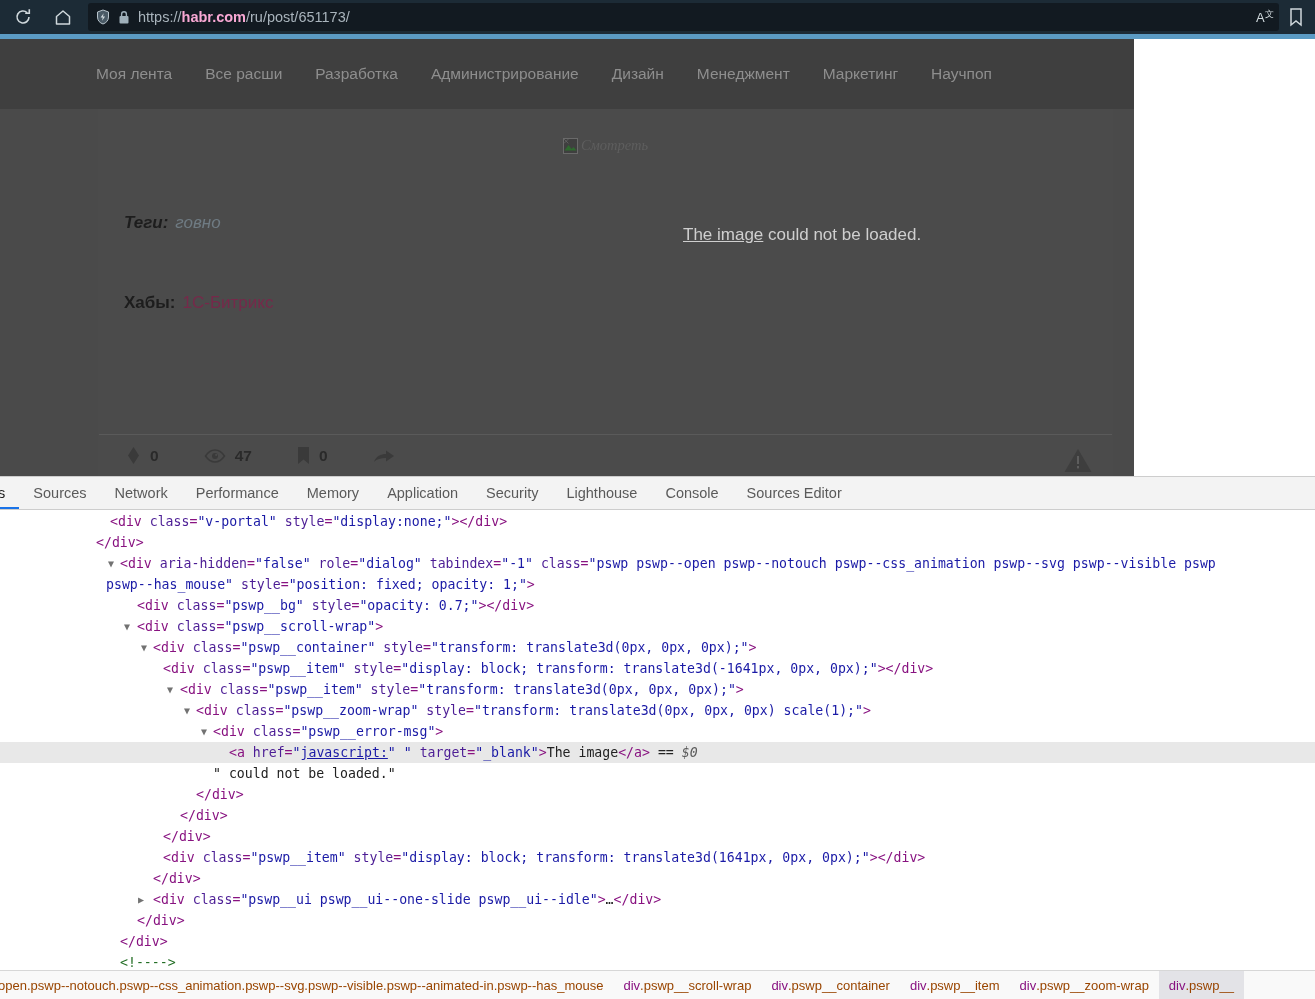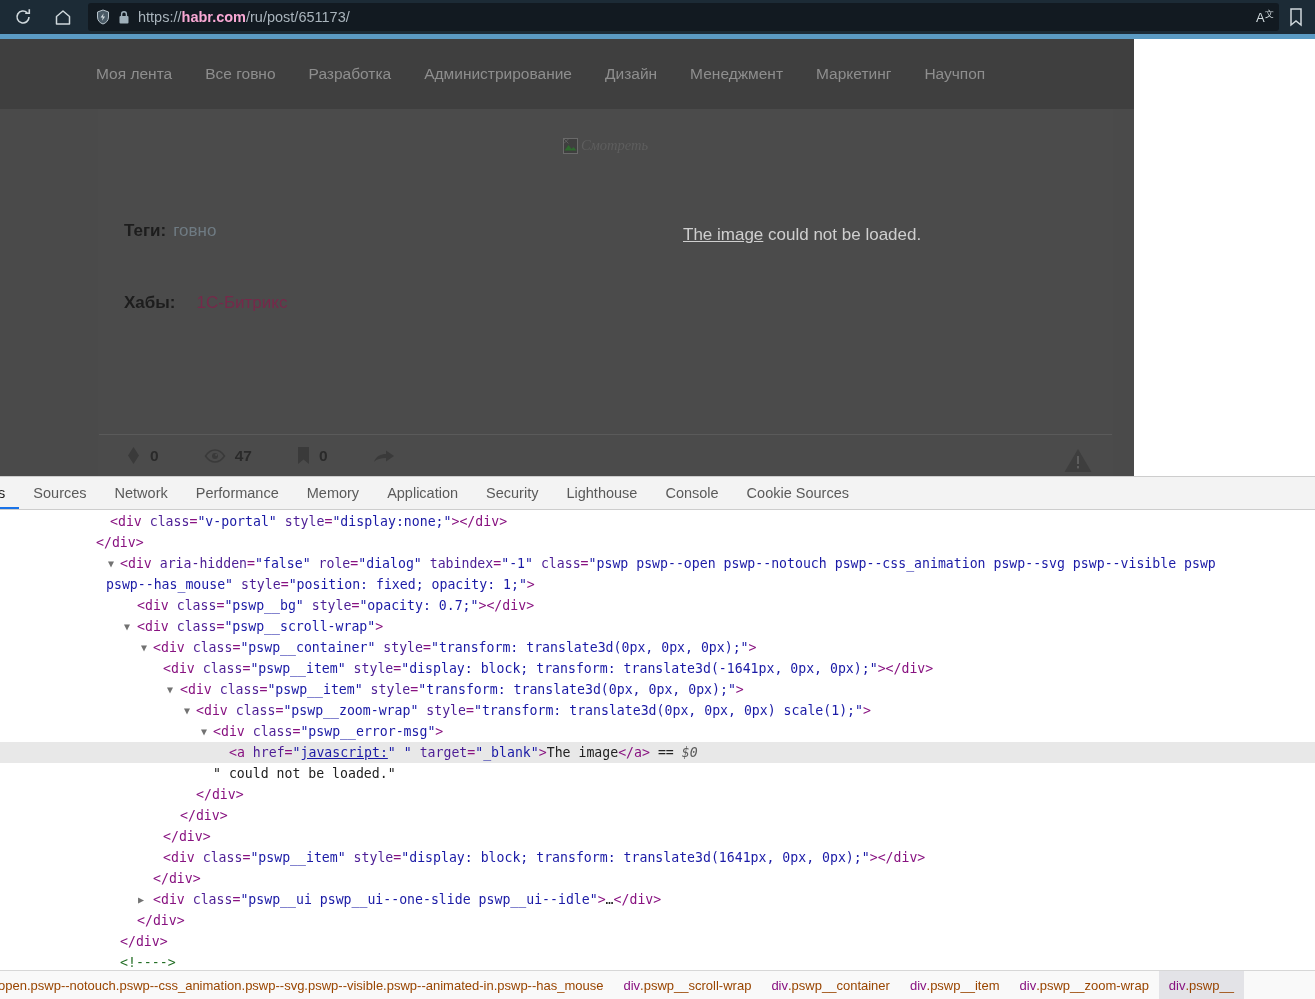--- a/index.html
+++ b/index.html
@@ -68,22 +68,22 @@
   }
   .broken-img { display: inline-flex; align-items: center; gap: 3px; }
   .broken-img .glyph { width: 15px; height: 16px; display: block; }
   .broken-img .alt {
     font-style: italic; font-size: 14.5px; color: #5e5e5e;
     font-family: "Liberation Serif", serif;
   }
   .meta-row { position: absolute; left: 26px; font-size: 17px; white-space: nowrap; }
   .meta-row .lbl { color: #1d1d1d; font-weight: bold; }
   .meta-row .val-tag { color: #6f7b83; margin-left: 7px; }
-  .meta-row .val-hub { color: #76294a; margin-left: 21px; }
-  #tags-row { top: 112px; }
+  .meta-row .val-hub { color: #76294a; margin-left: 7px; }
+  #tags-row { top: 104px; font-style: italic; }
   #hubs-row { top: 184px; }
   .err-msg {
     position: absolute; left: 585px; top: 116px;
     font-size: 17px; color: #cfcfcf; white-space: nowrap;
   }
   .err-msg a { color: #cfcfcf; text-decoration: underline; cursor: pointer; }
   .stats-divider {
     position: absolute; left: 1px; top: 325px; width: 1013px; height: 1px;
     background: #5a5a5a;
   }
@@ -223,21 +223,21 @@
       </svg>
     </div>
   </div>
 </div>
 <div class="chrome-accent"></div>
 
 <div class="page">
 
   <nav class="page-nav">
     <a>Моя лента</a>
-    <a>Все говно</a>
+    <a>Все расши</a>
     <a>Разработка</a>
     <a>Администрирование</a>
     <a>Дизайн</a>
     <a>Менеджмент</a>
     <a>Маркетинг</a>
     <a>Научпоп</a>
   </nav>
 
   <div class="content-col">
 
@@ -353,21 +353,21 @@
   <div class="dt-tabs" id="dt-tabs">
       <div class="dt-tab active cut">nts</div>
       <div class="dt-tab">Sources</div>
       <div class="dt-tab">Network</div>
       <div class="dt-tab">Performance</div>
       <div class="dt-tab">Memory</div>
       <div class="dt-tab">Application</div>
       <div class="dt-tab">Security</div>
       <div class="dt-tab">Lighthouse</div>
       <div class="dt-tab">Console</div>
-      <div class="dt-tab">Cookie Sources</div>
+      <div class="dt-tab">Sources Editor</div>
     </div>
 
   <div class="dom" id="dom-tree"><div class="ln"><span style="padding-left: 110px;"><span class="pun">&lt;</span><span class="tag">div</span><span class="attr"> class</span><span class="pun">=</span><span class="val">"v-portal"</span><span class="attr"> style</span><span class="pun">=</span><span class="val">"display:none;"</span><span class="pun">&gt;&lt;/</span><span class="tag">div</span><span class="pun">&gt;</span></span></div><div class="ln"><span style="padding-left: 96px;"><span class="pun">&lt;/</span><span class="tag">div</span><span class="pun">&gt;</span></span></div><div class="ln"><span class="tw" style="left: 108px;">▼</span><span style="padding-left: 120px;"><span class="pun">&lt;</span><span class="tag">div</span><span class="attr"> aria-hidden</span><span class="pun">=</span><span class="val">"false"</span><span class="attr"> role</span><span class="pun">=</span><span class="val">"dialog"</span><span class="attr"> tabindex</span><span class="pun">=</span><span class="val">"-1"</span><span class="attr"> class</span><span class="pun">=</span><span class="val">"pswp pswp--open pswp--notouch pswp--css_animation pswp--svg pswp--visible pswp</span></span></div><div class="ln"><span style="padding-left: 106px;"><span class="val">pswp--has_mouse"</span><span class="attr"> style</span><span class="pun">=</span><span class="val">"position: fixed; opacity: 1;"</span><span class="pun">&gt;</span></span></div><div class="ln"><span style="padding-left: 137px;"><span class="pun">&lt;</span><span class="tag">div</span><span class="attr"> class</span><span class="pun">=</span><span class="val">"pswp__bg"</span><span class="attr"> style</span><span class="pun">=</span><span class="val">"opacity: 0.7;"</span><span class="pun">&gt;&lt;/</span><span class="tag">div</span><span class="pun">&gt;</span></span></div><div class="ln"><span class="tw" style="left: 124px;">▼</span><span style="padding-left: 137px;"><span class="pun">&lt;</span><span class="tag">div</span><span class="attr"> class</span><span class="pun">=</span><span class="val">"pswp__scroll-wrap"</span><span class="pun">&gt;</span></span></div><div class="ln"><span class="tw" style="left: 141px;">▼</span><span style="padding-left: 153px;"><span class="pun">&lt;</span><span class="tag">div</span><span class="attr"> class</span><span class="pun">=</span><span class="val">"pswp__container"</span><span class="attr"> style</span><span class="pun">=</span><span class="val">"transform: translate3d(0px, 0px, 0px);"</span><span class="pun">&gt;</span></span></div><div class="ln"><span style="padding-left: 163px;"><span class="pun">&lt;</span><span class="tag">div</span><span class="attr"> class</span><span class="pun">=</span><span class="val">"pswp__item"</span><span class="attr"> style</span><span class="pun">=</span><span class="val">"display: block; transform: translate3d(-1641px, 0px, 0px);"</span><span class="pun">&gt;&lt;/</span><span class="tag">div</span><span class="pun">&gt;</span></span></div><div class="ln"><span class="tw" style="left: 167px;">▼</span><span style="padding-left: 180px;"><span class="pun">&lt;</span><span class="tag">div</span><span class="attr"> class</span><span class="pun">=</span><span class="val">"pswp__item"</span><span class="attr"> style</span><span class="pun">=</span><span class="val">"transform: translate3d(0px, 0px, 0px);"</span><span class="pun">&gt;</span></span></div><div class="ln"><span class="tw" style="left: 184px;">▼</span><span style="padding-left: 196px;"><span class="pun">&lt;</span><span class="tag">div</span><span class="attr"> class</span><span class="pun">=</span><span class="val">"pswp__zoom-wrap"</span><span class="attr"> style</span><span class="pun">=</span><span class="val">"transform: translate3d(0px, 0px, 0px) scale(1);"</span><span class="pun">&gt;</span></span></div><div class="ln"><span class="tw" style="left: 201px;">▼</span><span style="padding-left: 213px;"><span class="pun">&lt;</span><span class="tag">div</span><span class="attr"> class</span><span class="pun">=</span><span class="val">"pswp__error-msg"</span><span class="pun">&gt;</span></span></div><div class="ln sel"><span style="padding-left: 229px;"><span class="pun">&lt;</span><span class="tag">a</span><span class="attr"> href</span><span class="pun">=</span><span class="val">"</span><span class="lnk">javascript:</span><span class="val">" "</span><span class="attr"> target</span><span class="pun">=</span><span class="val">"_blank"</span><span class="pun">&gt;</span><span class="txt">The image</span><span class="pun">&lt;/</span><span class="tag">a</span><span class="pun">&gt;</span><span class="txt"> == </span><span class="sel0">$0</span></span></div><div class="ln"><span style="padding-left: 213px;"><span class="txt">" could not be loaded."</span></span></div><div class="ln"><span style="padding-left: 196px;"><span class="pun">&lt;/</span><span class="tag">div</span><span class="pun">&gt;</span></span></div><div class="ln"><span style="padding-left: 180px;"><span class="pun">&lt;/</span><span class="tag">div</span><span class="pun">&gt;</span></span></div><div class="ln"><span style="padding-left: 163px;"><span class="pun">&lt;/</span><span class="tag">div</span><span class="pun">&gt;</span></span></div><div class="ln"><span style="padding-left: 163px;"><span class="pun">&lt;</span><span class="tag">div</span><span class="attr"> class</span><span class="pun">=</span><span class="val">"pswp__item"</span><span class="attr"> style</span><span class="pun">=</span><span class="val">"display: block; transform: translate3d(1641px, 0px, 0px);"</span><span class="pun">&gt;&lt;/</span><span class="tag">div</span><span class="pun">&gt;</span></span></div><div class="ln"><span style="padding-left: 153px;"><span class="pun">&lt;/</span><span class="tag">div</span><span class="pun">&gt;</span></span></div><div class="ln"><span class="tw" style="left: 138px;">▶</span><span style="padding-left: 153px;"><span class="pun">&lt;</span><span class="tag">div</span><span class="attr"> class</span><span class="pun">=</span><span class="val">"pswp__ui pswp__ui--one-slide pswp__ui--idle"</span><span class="pun">&gt;</span><span class="txt">…</span><span class="pun">&lt;/</span><span class="tag">div</span><span class="pun">&gt;</span></span></div><div class="ln"><span style="padding-left: 137px;"><span class="pun">&lt;/</span><span class="tag">div</span><span class="pun">&gt;</span></span></div><div class="ln"><span style="padding-left: 120px;"><span class="pun">&lt;/</span><span class="tag">div</span><span class="pun">&gt;</span></span></div><div class="ln"><span style="padding-left: 120px;"><span class="cmt">&lt;!----&gt;</span></span></div></div>
 
   <div class="crumbs" id="crumbs">
       <div class="crumb cut">
         <span class="c-cls">open.pswp--notouch.pswp--css_animation.pswp--svg.pswp--visible.pswp--animated-in.pswp--has_mouse</span>
       </div>
       <div class="crumb">
         <span class="c-tag">div</span>

